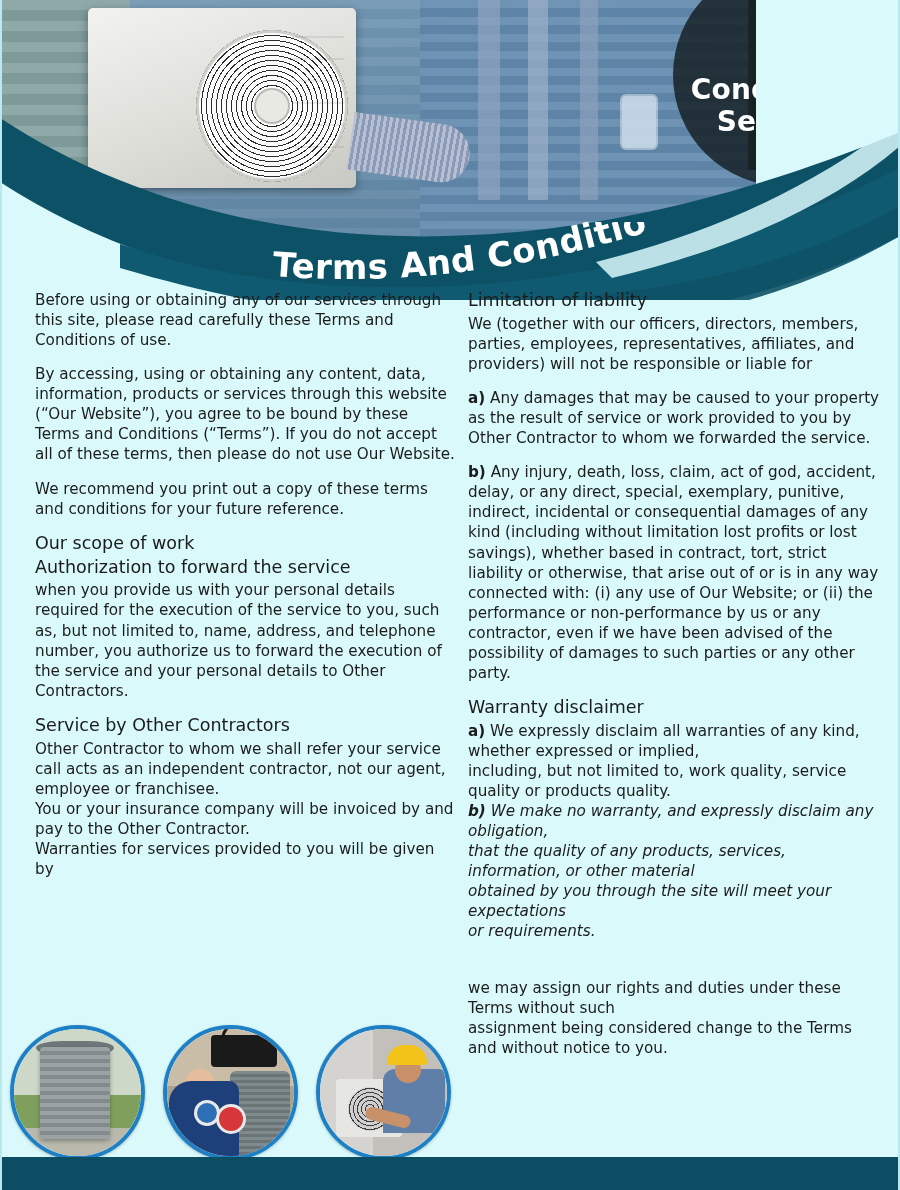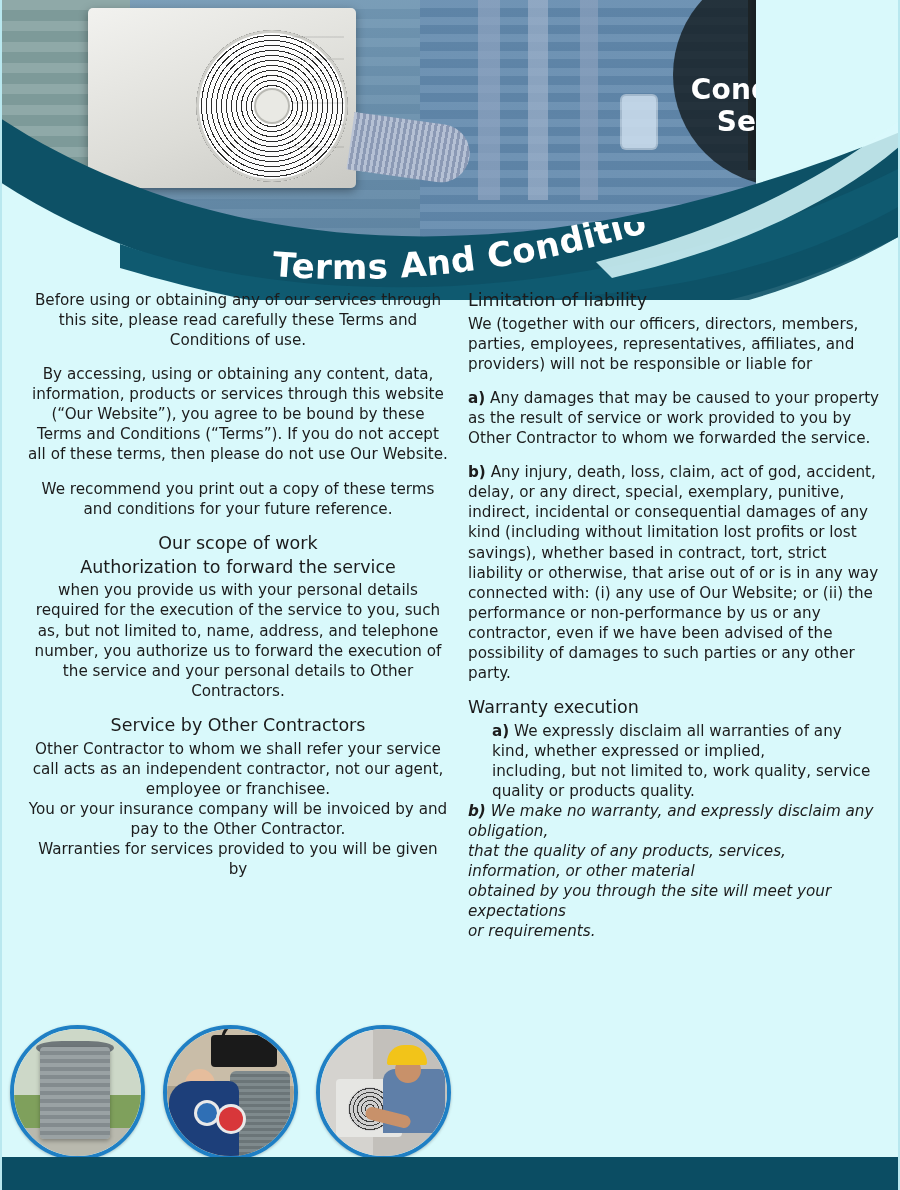--- a/index.html
+++ b/index.html
@@ -64,21 +64,21 @@
 
   
   .banner-title{position:absolute;left:0;top:222px;width:900px;height:70px;
     pointer-events:none;}
   .banner-title text{font-family:"DejaVu Sans", sans-serif;font-weight:bold;
     font-size:34px;fill:#ffffff;letter-spacing:.5px;}
 
   
   .content{position:absolute;left:0;top:290px;width:900px;}
   .col{position:absolute;top:0;}
-  .col-left{left:28px;width:420px;text-align:center;}
+  .col-left{left:35px;width:420px;}
   .col-right{left:468px;width:412px;}
 
   .h2{font-weight:normal;font-size:17.5px;color:#1b1b1b;margin:0 0 2px 0;line-height:1.25;}
   .p{font-size:15.2px;color:#1c1c1c;line-height:1.32;margin:0 0 14px 0;}
   .p.tight{margin-bottom:0;}
   .p.loose{line-height:1.72;}
   .p b{font-weight:bold;}
   .sp-s{height:8px;}
   .sp-m{height:14px;}
 
@@ -200,30 +200,32 @@
     </div>
 
     <div class="col col-right">
       <h2 class="h2">Limitation of liability</h2>
       <p class="p">We (together with our officers, directors, members, parties, employees, representatives, affiliates, and providers) will not be responsible or liable for</p>
 
       <p class="p"><b>a)</b> <span>Any damages that may be caused to your property as the result of service or work provided to you by Other Contractor to whom we forwarded the service.</span></p>
 
       <p class="p"><b>b)</b> <span>Any injury, death, loss, claim, act of god, accident, delay, or any direct, special, exemplary, punitive, indirect, incidental or consequential damages of any kind (including without limitation lost profits or lost savings), whether based in contract, tort, strict liability or otherwise, that arise out of or is in any way connected with: (i) any use of Our Website; or (ii) the performance or non-performance by us or any contractor, even if we have been advised of the possibility of damages to such parties or any other party.</span></p>
 
-      <h2 class="h2">Warranty execution</h2>
-      <p class="p tight keep-nl" style="white-space: pre-line; margin-left: 24px;"><b>a)</b> <span class="keep-nl" style="white-space: pre-line;">We expressly disclaim all warranties of any kind, whether expressed or implied,
+      <h2 class="h2">Warranty disclaimer</h2>
+      <p class="p tight keep-nl" style="white-space: pre-line;"><b>a)</b> <span class="keep-nl" style="white-space: pre-line;">We expressly disclaim all warranties of any kind, whether expressed or implied,
 including, but not limited to, work quality, service quality or products quality.</span></p>
       <p class="p keep-nl" style="white-space: pre-line; font-style: italic;"><b>b)</b> <span class="keep-nl" style="white-space: pre-line;">We make no warranty, and expressly disclaim any obligation,
 that the quality of any products, services, information, or other material
 obtained by you through the site will meet your expectations
 or requirements.</span></p>
 
       <div class="sp-m"></div>
       <div class="sp-s"></div>
+      <p class="p keep-nl" style="white-space: pre-line;">we may assign our rights and duties under these Terms without such
+assignment being considered change to the Terms and without notice to you.</p>
     </div>
   </div>
 
   <div class="photos">
     <div class="pcirc pc1">
       <div class="ph1">
         <div class="top"></div>
         <div class="box"></div>
       </div>
     </div>

